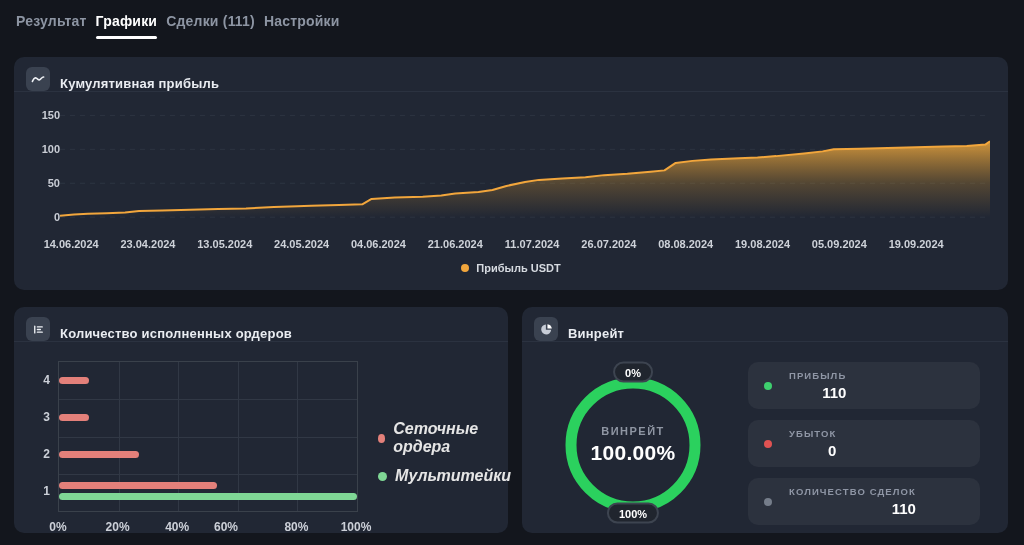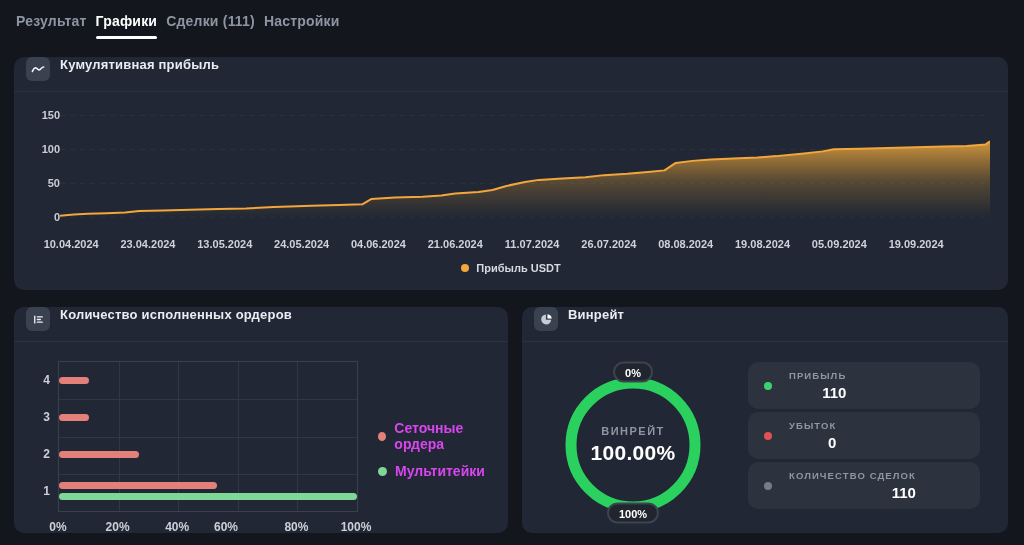--- a/index.html
+++ b/index.html
@@ -10,21 +10,21 @@
     -webkit-font-smoothing:antialiased;
   }
   
   .tabbar{position:absolute;top:0;left:0;right:0;height:46px;display:flex;gap:9px;padding:13px 0 0 16px;box-sizing:border-box;}
   .tab{font-size:14px;font-weight:700;color:#8d95a3;cursor:pointer;letter-spacing:.2px;}
   .tab .ul{height:3px;border-radius:3px;background:transparent;margin-top:7px;}
   .tab.active{color:#ffffff;}
   .tab.active .ul{background:#ffffff;}
   
   .panel{position:absolute;background:#212734;border-radius:10px;box-sizing:border-box;}
-  .panel-header{height:34px;display:flex;align-items:flex-start;gap:10px;padding:0 12px;border-bottom:1px solid #2b3240;}
+  .panel-header{height:34px;display:flex;align-items:flex-end;gap:10px;padding:0 12px;border-bottom:1px solid #2b3240;}
   .chip{width:24px;height:24px;border-radius:6px;background:#3a4250;display:flex;align-items:center;justify-content:center;flex:0 0 auto;}
   .panel-title{font-size:13px;font-weight:700;color:#e9ecf1;letter-spacing:.2px;}
   .panel-body{position:relative;height:calc(100% - 34px);}
   #panel-cumulative{left:14px;top:57px;width:994px;height:233px;}
   #panel-orders{left:14px;top:307px;width:494px;height:226px;}
   #panel-winrate{left:522px;top:307px;width:486px;height:226px;}
   
   .cum-plot{position:absolute;left:46px;right:18px;top:20px;height:112px;}
   .cum-plot svg{width:100%;height:100%;display:block;}
   .ytick{position:absolute;left:18px;width:28px;text-align:right;font-size:11px;font-weight:600;color:#c9cdd5;}
@@ -35,33 +35,33 @@
   
   .bar-plot{position:absolute;left:44px;top:19px;width:300px;height:151px;border:1px solid #3a414b;box-sizing:border-box;}
   .vgrid{position:absolute;top:0;bottom:0;width:1px;background:#313845;}
   .hgrid{position:absolute;left:0;right:0;height:1px;background:#313845;}
   .hbar{position:absolute;height:7px;border-radius:4px;}
   .cat-label{position:absolute;left:14px;width:22px;text-align:right;font-size:12px;font-weight:700;color:#ccd0d8;}
   .bar-xtick{position:absolute;top:178px;transform:translateX(-50%);font-size:12px;font-weight:700;color:#ccd0d8;}
   .bar-legend{position:absolute;left:364px;top:78px;display:flex;flex-direction:column;gap:11px;}
   .bar-legend .item{display:flex;align-items:center;gap:8px;}
   .bar-legend .dot{width:9px;height:9px;border-radius:50%;}
-  .bar-legend .lbl{font-size:14px;font-weight:700;color:#d946ef;}
+  .bar-legend .lbl{font-size:16px;font-weight:700;color:#e5e5e5;font-style:italic;}
   
   .donut-wrap{position:absolute;left:41px;top:33px;width:140px;height:140px;}
   .donut-wrap svg{width:140px;height:140px;display:block;}
   .donut-center{position:absolute;inset:0;display:flex;flex-direction:column;align-items:center;justify-content:center;gap:4px;}
   .donut-center .cl{font-size:11px;font-weight:700;letter-spacing:1.5px;color:#8f96a3;}
   .donut-center .cv{font-size:21px;font-weight:800;color:#ffffff;letter-spacing:.3px;}
   .pill{position:absolute;transform:translate(-50%,-50%);height:21px;padding:0 10px;border-radius:11px;
         background:#20252e;border:2px solid #3d4450;color:#fff;font-size:11px;font-weight:800;
         display:flex;align-items:center;justify-content:center;box-sizing:border-box;}
   .pill-top{left:111px;top:30px;}
   .pill-bottom{left:111px;top:171px;}
-  .stats-col{position:absolute;left:226px;top:20px;width:232px;display:flex;flex-direction:column;gap:3px;}
+  .stats-col{position:absolute;left:226px;top:20px;width:232px;display:flex;flex-direction:column;gap:11px;}
   .stat-card{height:47px;border-radius:10px;background:#2c323e;display:flex;align-items:center;padding:0 16px;box-sizing:border-box;}
   .stat-dot{width:8px;height:8px;border-radius:50%;margin-right:17px;flex:0 0 auto;}
   .stat-label{font-size:9.5px;font-weight:700;letter-spacing:1.1px;color:#8f96a5;margin-bottom:3px;}
   .stat-value{font-size:15px;font-weight:800;color:#ffffff;text-align:right;}
 </style>
 </head>
 <body>
 
 <nav class="tabbar" id="tabbar">
     <div class="tab"><span>Результат</span><div class="ul"></div></div>
@@ -99,21 +99,21 @@
             <line x1="0" x2="1000" y1="5" y2="5" stroke="#2d3441" stroke-dasharray="5 5" vector-effect="non-scaling-stroke"></line>
             <line x1="0" x2="1000" y1="55" y2="55" stroke="#2d3441" stroke-dasharray="5 5" vector-effect="non-scaling-stroke"></line>
             <line x1="0" x2="1000" y1="105" y2="105" stroke="#2d3441" stroke-dasharray="5 5" vector-effect="non-scaling-stroke"></line>
             <line x1="0" x2="1000" y1="155" y2="155" stroke="#2d3441" stroke-dasharray="5 5" vector-effect="non-scaling-stroke"></line>
           </g>
         <path id="cum-area" fill="url(#goldGrad)" stroke="none" d="M0.0 153.0 L15.0 151.0 L30.0 150.0 L50.0 149.0 L70.0 148.0 L85.0 146.0 L110.0 145.0 L140.0 144.0 L170.0 143.0 L200.0 142.0 L230.0 140.0 L255.0 139.0 L270.0 138.0 L300.0 137.0 L325.0 136.0 L335.0 128.0 L360.0 126.0 L390.0 125.0 L410.0 123.0 L425.0 120.0 L450.0 118.0 L465.0 115.0 L480.0 109.0 L500.0 103.0 L515.0 100.0 L540.0 98.0 L565.0 96.0 L585.0 93.0 L610.0 91.0 L635.0 88.0 L650.0 86.0 L662.0 75.0 L680.0 72.0 L700.0 70.0 L730.0 68.0 L750.0 67.0 L770.0 65.0 L800.0 61.0 L820.0 58.0 L832.0 55.0 L860.0 54.0 L890.0 53.0 L920.0 52.0 L950.0 51.0 L975.0 50.0 L995.0 48.0 L1000.0 43.0 L1000 155 L0 155 Z"></path>
         <path id="cum-line" fill="none" stroke="#f2a63c" stroke-width="2" vector-effect="non-scaling-stroke" stroke-linejoin="round" d="M0.0 153.0 L15.0 151.0 L30.0 150.0 L50.0 149.0 L70.0 148.0 L85.0 146.0 L110.0 145.0 L140.0 144.0 L170.0 143.0 L200.0 142.0 L230.0 140.0 L255.0 139.0 L270.0 138.0 L300.0 137.0 L325.0 136.0 L335.0 128.0 L360.0 126.0 L390.0 125.0 L410.0 123.0 L425.0 120.0 L450.0 118.0 L465.0 115.0 L480.0 109.0 L500.0 103.0 L515.0 100.0 L540.0 98.0 L565.0 96.0 L585.0 93.0 L610.0 91.0 L635.0 88.0 L650.0 86.0 L662.0 75.0 L680.0 72.0 L700.0 70.0 L730.0 68.0 L750.0 67.0 L770.0 65.0 L800.0 61.0 L820.0 58.0 L832.0 55.0 L860.0 54.0 L890.0 53.0 L920.0 52.0 L950.0 51.0 L975.0 50.0 L995.0 48.0 L1000.0 43.0"></path>
       </svg>
     </div>
     <div id="cum-xticks">
-        <div class="xtick" style="left: 57.16px;">10.04.2024</div>
+        <div class="xtick" style="left: 57.16px;">14.06.2024</div>
         <div class="xtick" style="left: 133.978px;">23.04.2024</div>
         <div class="xtick" style="left: 210.796px;">13.05.2024</div>
         <div class="xtick" style="left: 287.614px;">24.05.2024</div>
         <div class="xtick" style="left: 364.432px;">04.06.2024</div>
         <div class="xtick" style="left: 441.25px;">21.06.2024</div>
         <div class="xtick" style="left: 518.068px;">11.07.2024</div>
         <div class="xtick" style="left: 594.886px;">26.07.2024</div>
         <div class="xtick" style="left: 671.704px;">08.08.2024</div>
         <div class="xtick" style="left: 748.522px;">19.08.2024</div>
         <div class="xtick" style="left: 825.34px;">05.09.2024</div>

